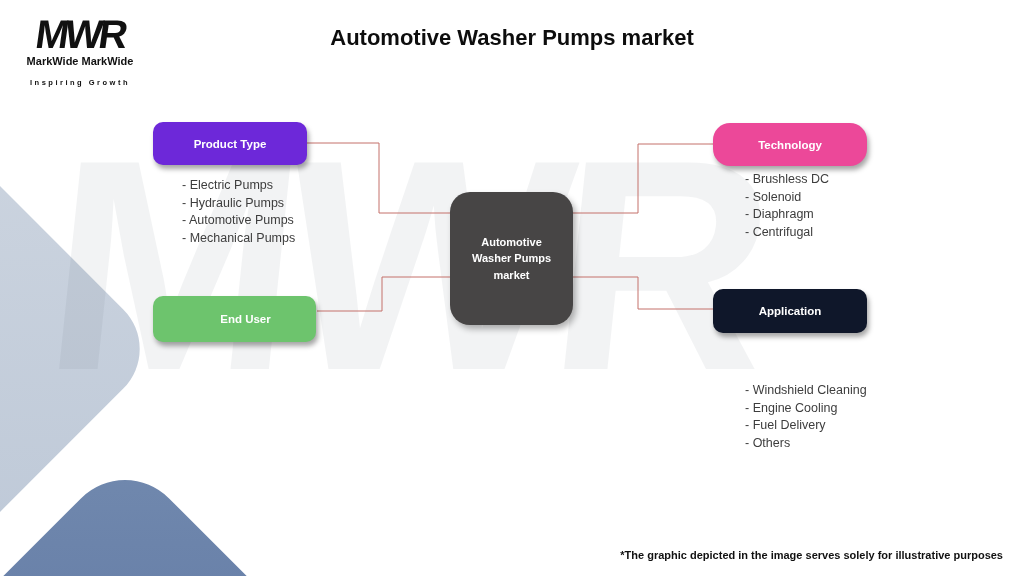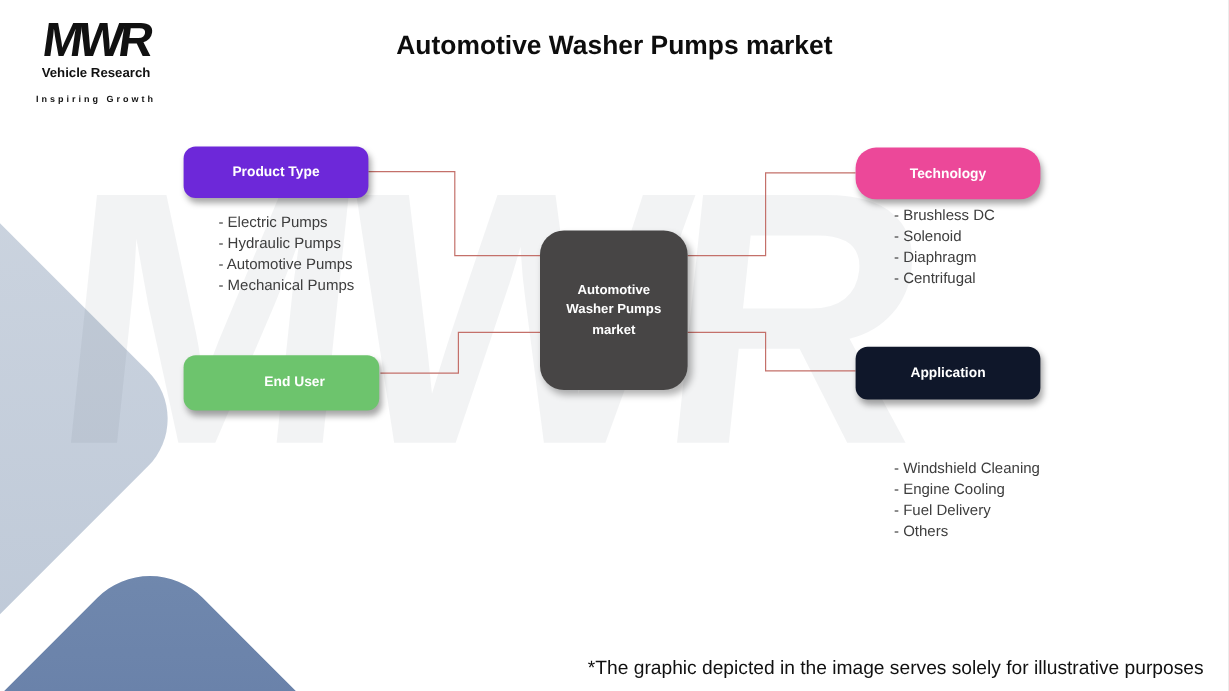--- a/index.html
+++ b/index.html
@@ -78,35 +78,35 @@
   .list-end-user     { left: 182px; top: 357px; }
   .list-application  { left: 745px; top: 342px; margin-top: 40px; }
 
   
   .source {
     position: absolute; left: 393px; top: 544px;
     font-size: 13px; font-weight: 700; color: #000;
   }
   .disclaimer {
     position: absolute; right: 21px; top: 549px;
-    font-size: 16px; font-weight: 400; color: #111;
+    font-size: 11px; font-weight: 700; color: #111;
   }
 </style>
 </head>
 <body>
 
 <div class="canvas">
 
   <div class="diamond diamond-light"></div>
   <div class="diamond diamond-blue"></div>
   <div class="watermark">MWR</div>
 
   <div class="logo">
     <div class="logo-mark">MWR</div>
-    <div class="logo-name">Vehicle Research</div>
+    <div class="logo-name">MarkWide MarkWide</div>
     <div class="logo-tagline">Inspiring Growth</div>
   </div>
 
   <div class="title">Automotive Washer Pumps market</div>
 
   <svg class="connectors" width="1024" height="576">
     <polyline points="307,143 379,143 379,213 450,213" fill="none" stroke="#c4706a" stroke-width="1"></polyline>
     <polyline points="573,213 638,213 638,144 713,144" fill="none" stroke="#c4706a" stroke-width="1"></polyline>
     <polyline points="450,277 382,277 382,311 317,311" fill="none" stroke="#c4706a" stroke-width="1"></polyline>
     <polyline points="573,277 638,277 638,309 713,309" fill="none" stroke="#c4706a" stroke-width="1"></polyline>

